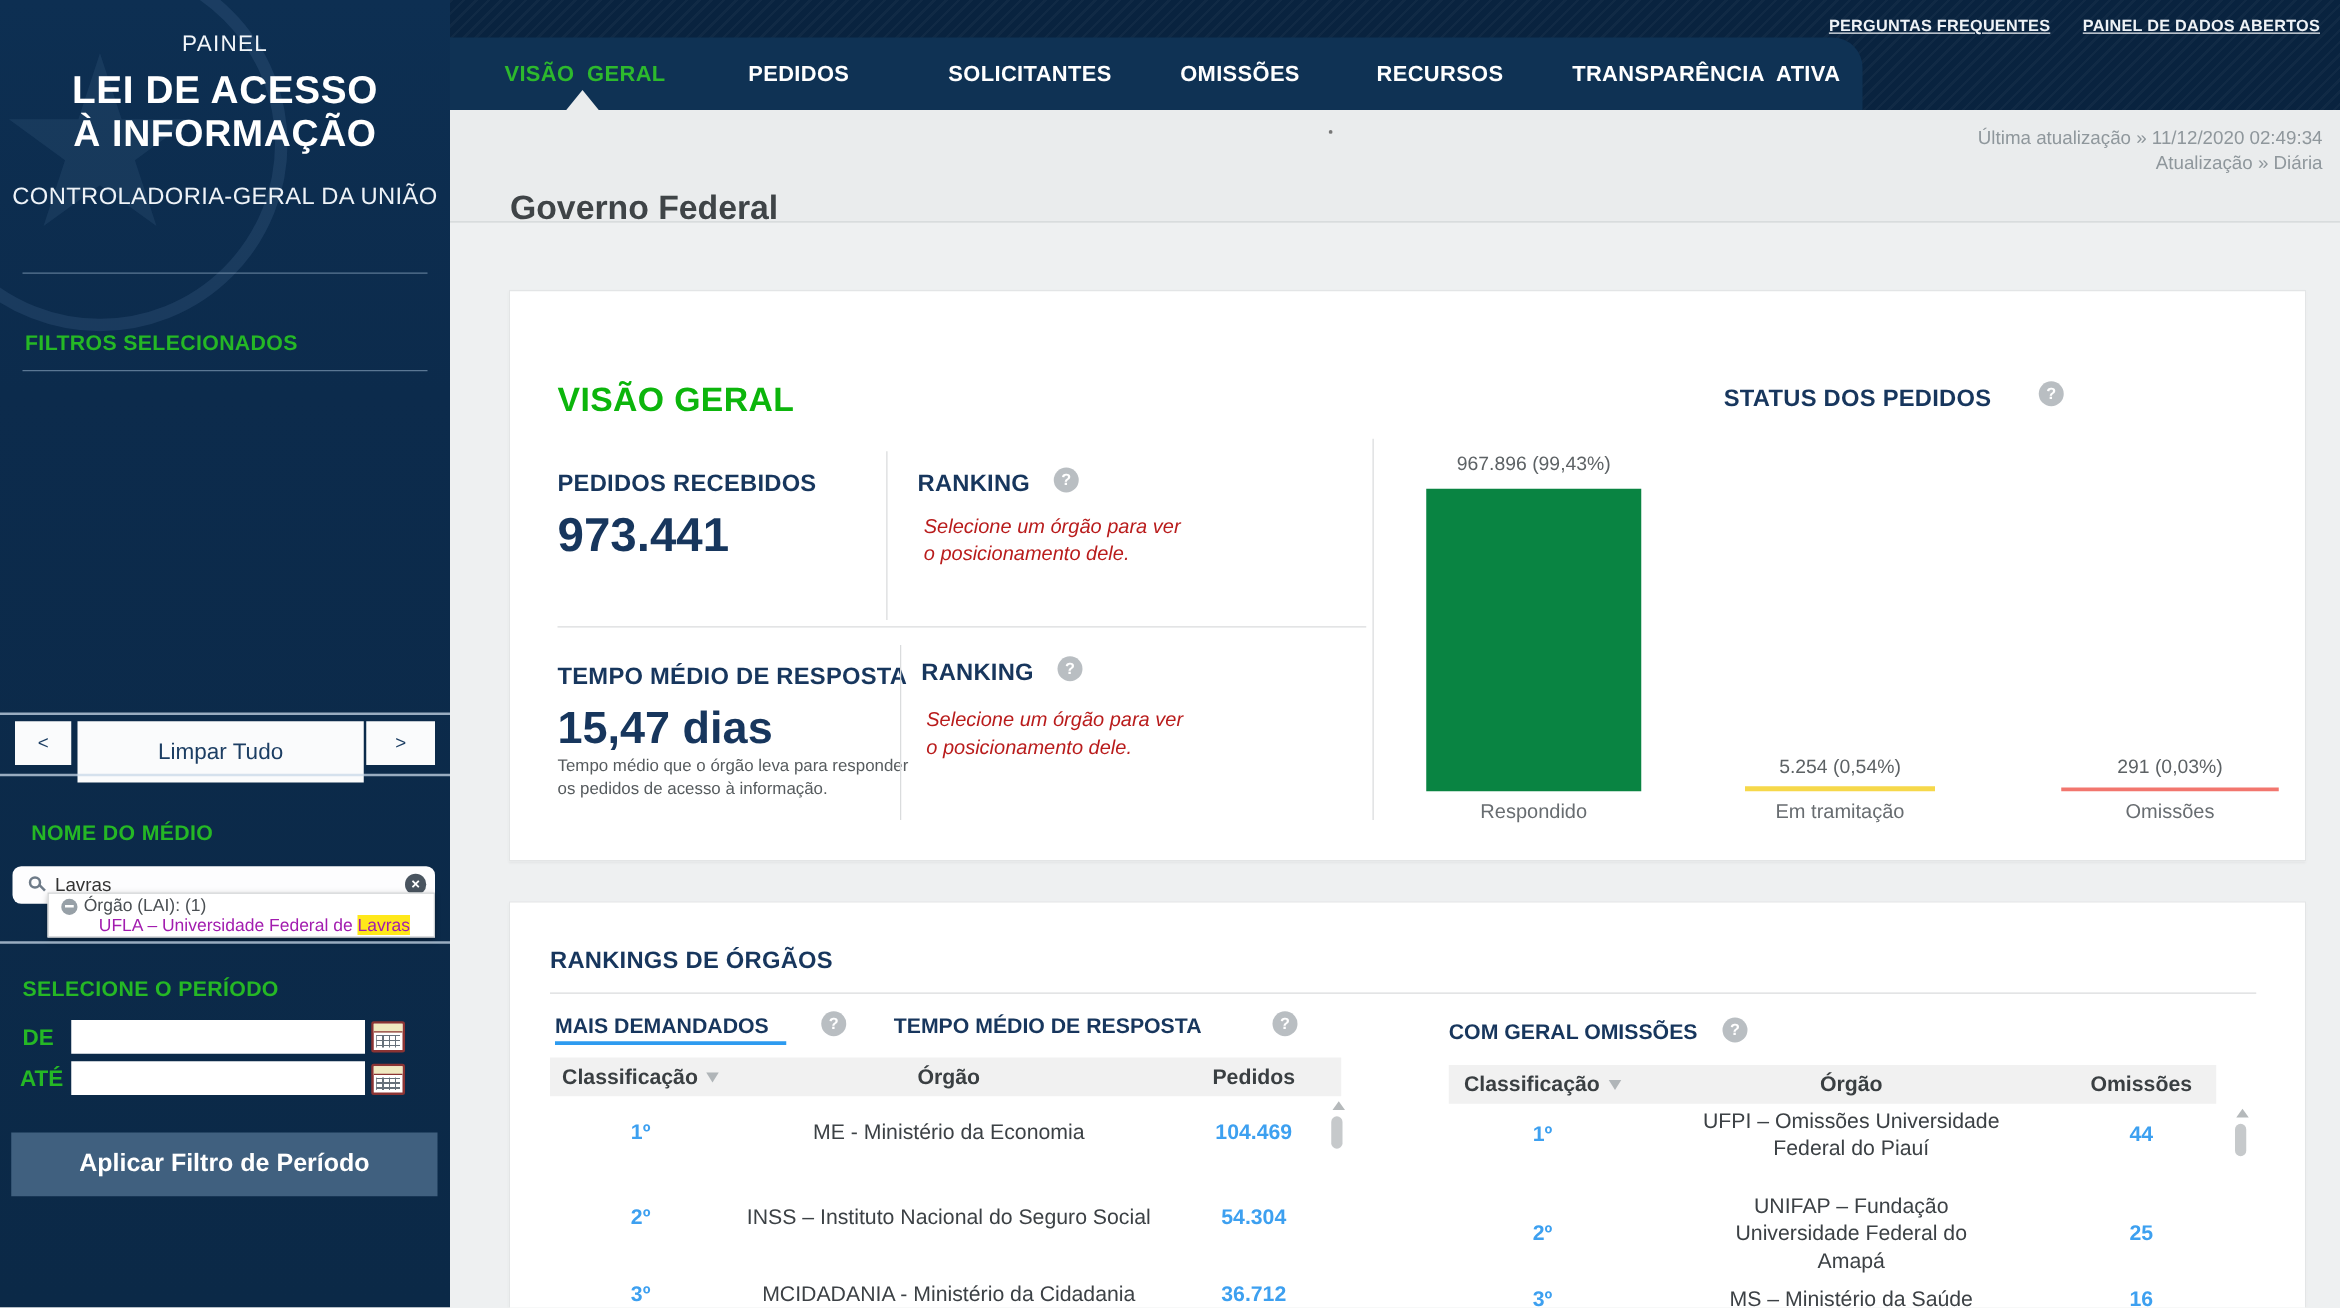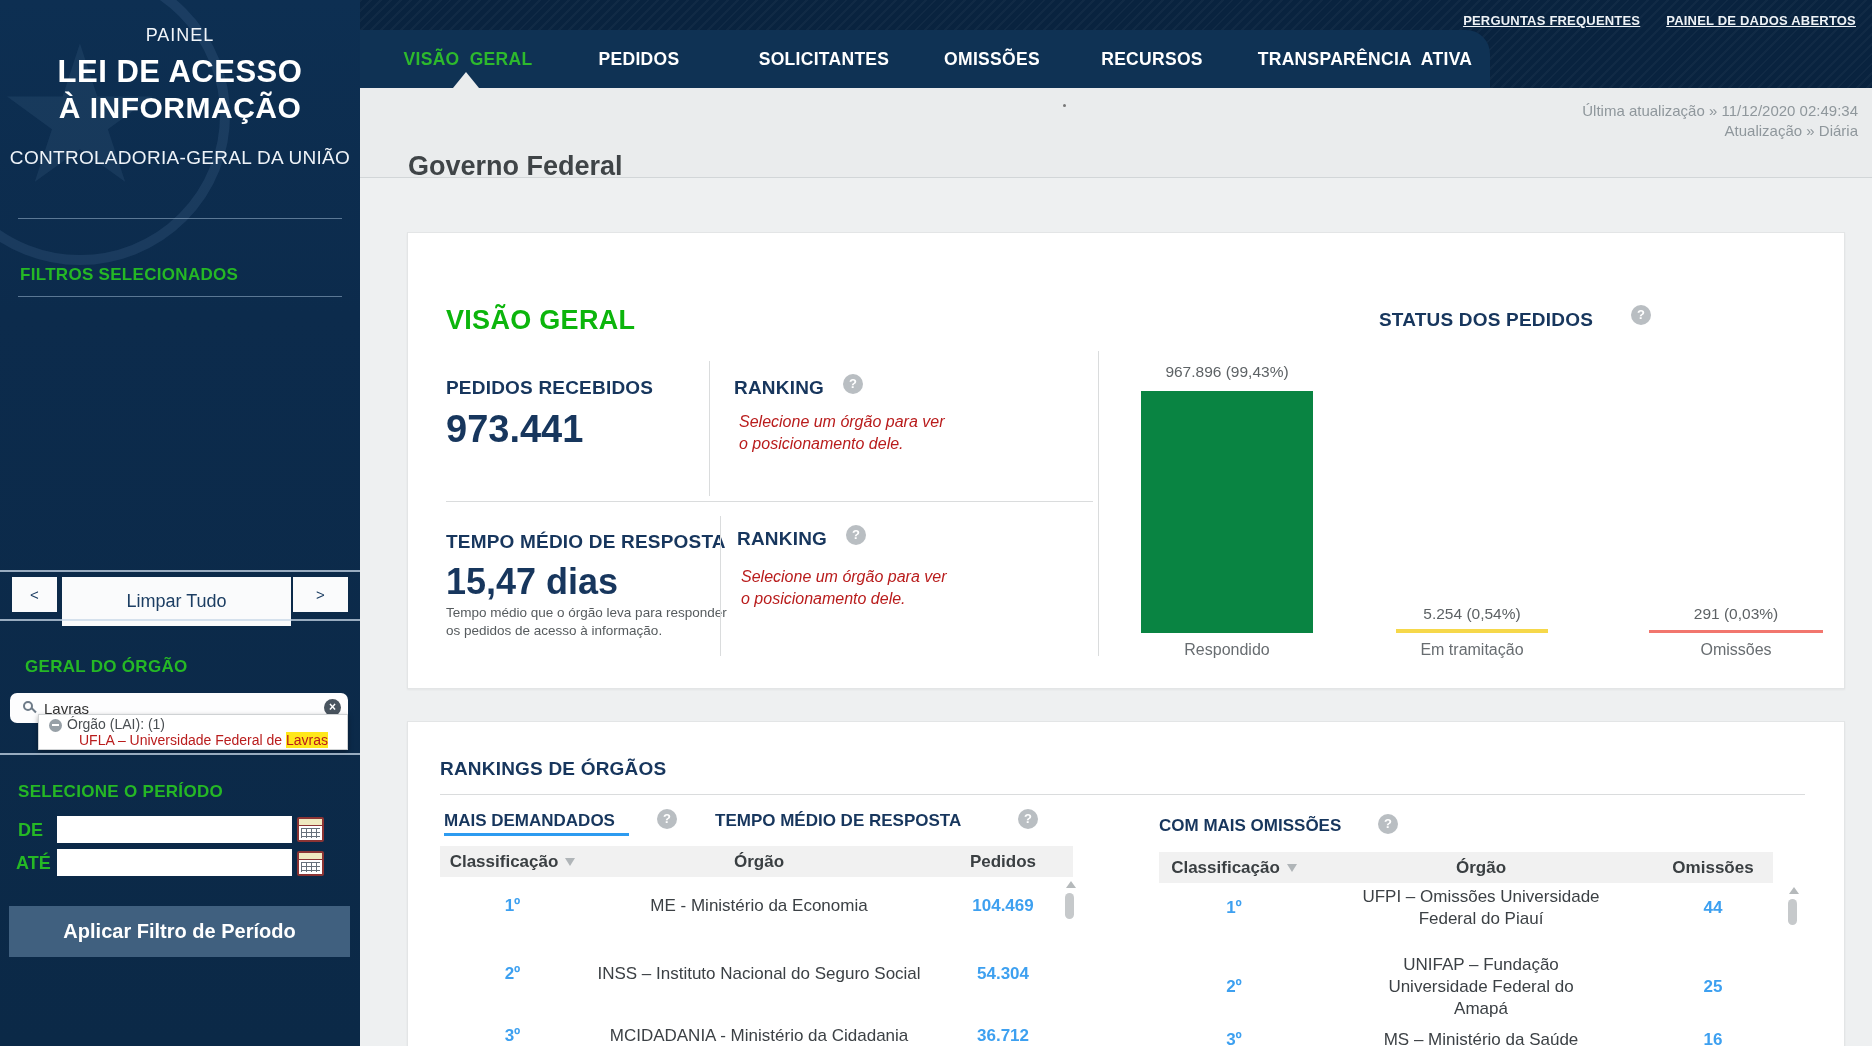--- a/index.html
+++ b/index.html
@@ -23,21 +23,21 @@
   .sbtn { background:#fafbfc; color:#1c3e63; border:none; font-family:"Liberation Sans",sans-serif; text-align:center; cursor:pointer; }
   .searchbox { left:10px; top:693px; width:338px; height:30px; background:#fdfdfe; border-radius:7px; }
   .mag { left:13px; top:8px; width:10px; height:10px; border:2px solid #6e7b88; border-radius:50%; }
   .mag::after { content:''; position:absolute; width:7px; height:2px; background:#6e7b88; transform:rotate(45deg); right:-6px; bottom:-2px; }
   .sinput { left:34px; top:3px; width:265px; height:24px; border:none; outline:none; background:transparent; font-family:"Liberation Sans",sans-serif; font-size:15px; color:#333; }
   .clear-ic { left:314px; top:6px; width:17px; height:17px; border-radius:50%; background:#49545f; color:#fff; font-size:12px; font-weight:bold; line-height:16px; text-align:center; cursor:pointer; }
   .dropdown { left:38px; top:714px; width:310px; height:36px; background:#fff; border:1px solid #cfd2d4; box-shadow:0 2px 5px rgba(0,0,0,.35); }
   .cminus { left:10px; top:4px; width:13px; height:13px; border-radius:50%; background:#97a0a7; }
   .cminus::after { content:''; position:absolute; left:3px; top:5px; width:7px; height:2px; background:#fff; }
   .dd1 { left:28px; top:1px; font-size:14px; color:#4a4f53; }
-  .dd2 { left:40px; top:17px; font-size:14px; color:#b91c1c; white-space:nowrap; }
+  .dd2 { left:40px; top:17px; font-size:14px; color:#a21caf; white-space:nowrap; }
   .hl { background:#ffe81a; }
   .plabel { color:#25b825; font-weight:bold; font-size:18px; }
   .dinput { width:235px; height:27px; border:none; background:#fff; font-family:"Liberation Sans",sans-serif; font-size:14px; padding:0 6px; }
   .cal { width:27px; height:25px; background:#fff; border:2px solid #8b3434; border-radius:2px; cursor:pointer; }
   .cal::before { content:''; position:absolute; top:0; left:0; right:0; height:6px; background:#efe9c0; border-bottom:1px solid #8b3434; }
   .cal::after { content:''; position:absolute; left:2px; right:2px; top:9px; bottom:2px;
     background:repeating-linear-gradient(to right,#66707a 0 1px,transparent 1px 5px),repeating-linear-gradient(to bottom,#66707a 0 1px,transparent 1px 4px); }
   .apply { left:9px; top:906px; width:341px; height:51px; background:#40607f; color:#fff; font-weight:bold; font-size:20px; border:none; font-family:"Liberation Sans",sans-serif; cursor:pointer; }
 
   
@@ -100,21 +100,21 @@
   <div class="abs sline" style="top:218px"></div>
   <div class="abs green-h" style="left:20px;top:265px">FILTROS SELECIONADOS</div>
   <div class="abs sline" style="top:296px"></div>
 
   <div class="abs sline2" style="top:570px"></div>
   <button class="abs sbtn" style="left:12px;top:577px;width:45px;height:35px;font-size:15px">&lt;</button>
   <button class="abs sbtn" style="left:62px;top:577px;width:229px;height:49px;font-size:18px">Limpar Tudo</button>
   <button class="abs sbtn" style="left:293px;top:577px;width:55px;height:35px;font-size:15px">&gt;</button>
   <div class="abs sline2" style="top:619px"></div>
 
-  <div class="abs green-h" style="left:25px;top:657px">GERAL DO ÓRGÃO</div>
+  <div class="abs green-h" style="left:25px;top:657px">NOME DO MÉDIO</div>
   <div class="abs searchbox">
     <span class="abs mag"></span>
     <input class="abs sinput" type="text" value="Lavras" style="">
     <span class="abs clear-ic">×</span>
   </div>
   <div class="abs dropdown">
     <span class="abs cminus"></span>
     <span class="abs dd1">Órgão (LAI): (1)</span>
     <span class="abs dd2"><span>UFLA – Universidade Federal de </span><span class="hl">Lavras</span></span>
   </div>
@@ -227,21 +227,21 @@
     <div class="rankv">54.304</div>
   </div>
   <div class="abs trow gl" style="left:32px;top:299px;width:633px;height:30px">
     <div class="rankv">3º</div>
     <div class="orgc">MCIDADANIA - Ministério da Cidadania</div>
     <div class="rankv">36.712</div>
   </div>
   <div class="abs sarrow" style="left:658px;top:159px"></div>
   <div class="abs sthumb" style="left:657px;top:171px;height:26px"></div>
 
-  <span class="abs rtab" style="left:751px;top:94px">COM MAIS OMISSÕES</span>
+  <span class="abs rtab" style="left:751px;top:94px">COM GERAL OMISSÕES</span>
   <span class="abs help" style="left:970px;top:92px">?</span>
 
   <div class="abs thead gr" style="left:751px;top:130px;width:614px;height:31px">
     <div><span>Classificação</span><span class="sort"></span></div>
     <div>Órgão</div>
     <div>Omissões</div>
   </div>
   <div class="abs trow gr" style="left:751px;top:163px;width:614px;height:46px">
     <div class="rankv">1º</div>
     <div class="orgc" style="padding:0 45px">UFPI – Omissões Universidade Federal do Piauí</div>

